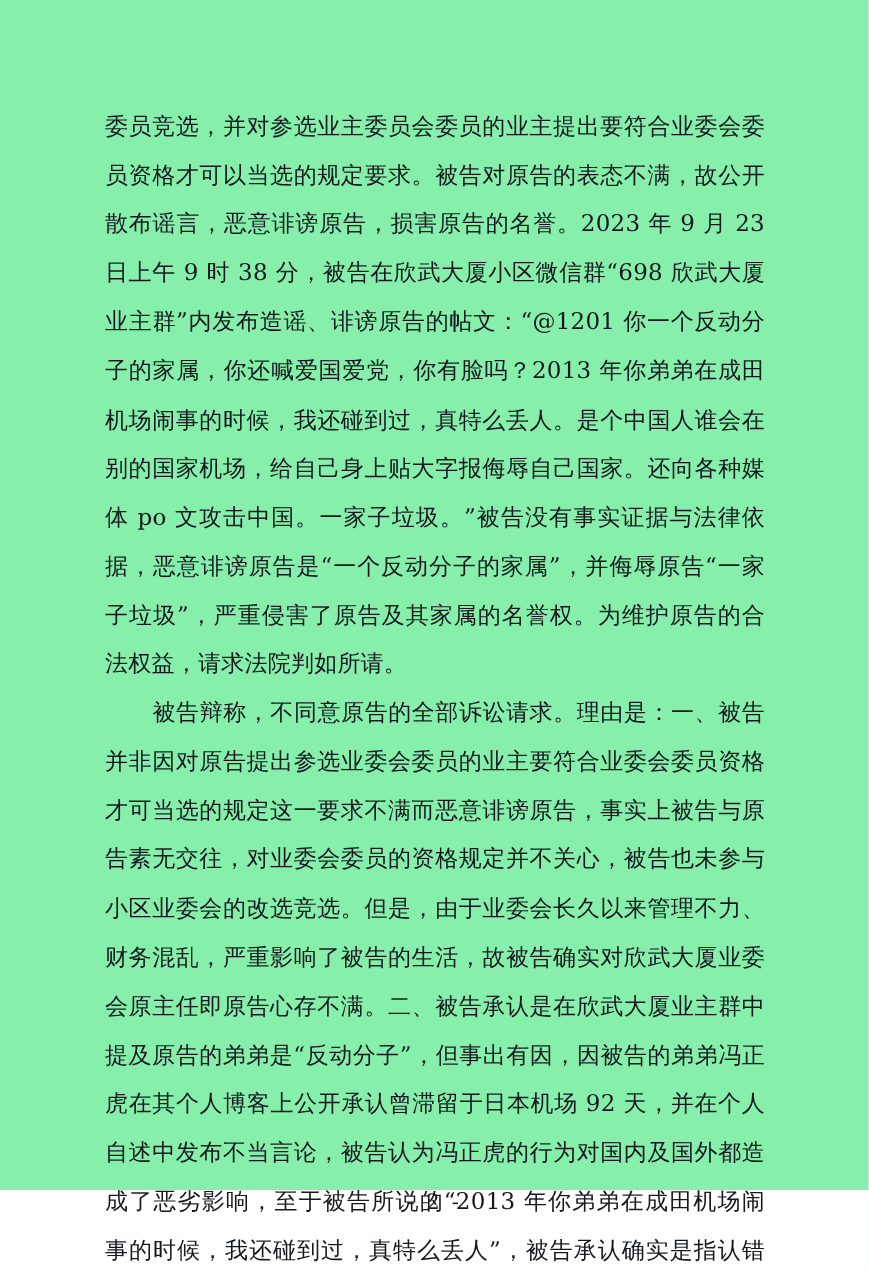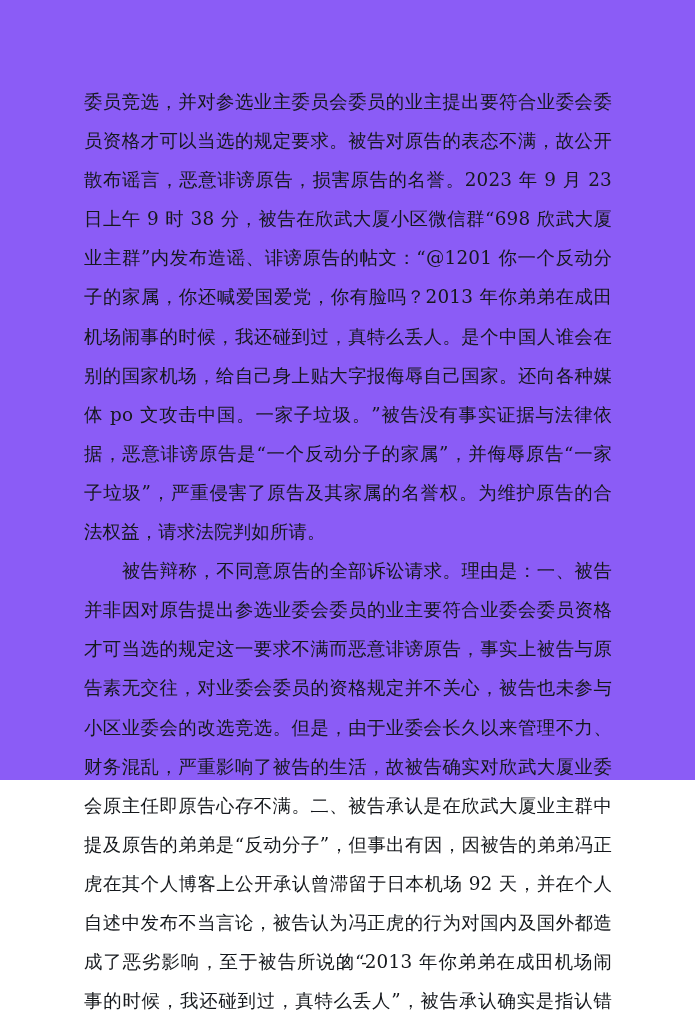--- a/index.html
+++ b/index.html
@@ -9,22 +9,22 @@
   }
   body {
     width: 695px;
     height: 1024px;
     overflow: hidden;
     font-family: "DejaVu Serif", "Liberation Serif", serif;
   }
   .page {
     position: relative;
     width: 695px;
-    height: 780px;
-    background: #8b5cf6;
+    height: 952px;
+    background: #86efac;
     box-sizing: border-box;
   }
   .doc-body {
     position: absolute;
     left: 84px;
     top: 82px;
     width: 528px;
   }
   .para {
     margin: 0 0 0 0;

